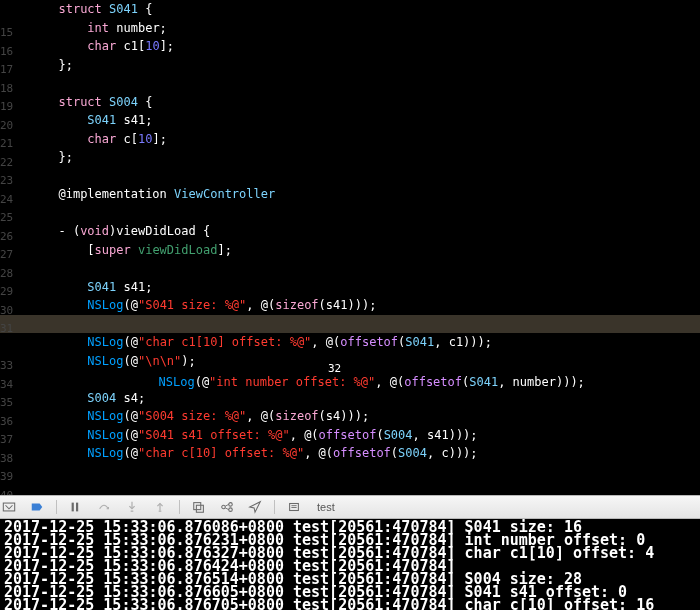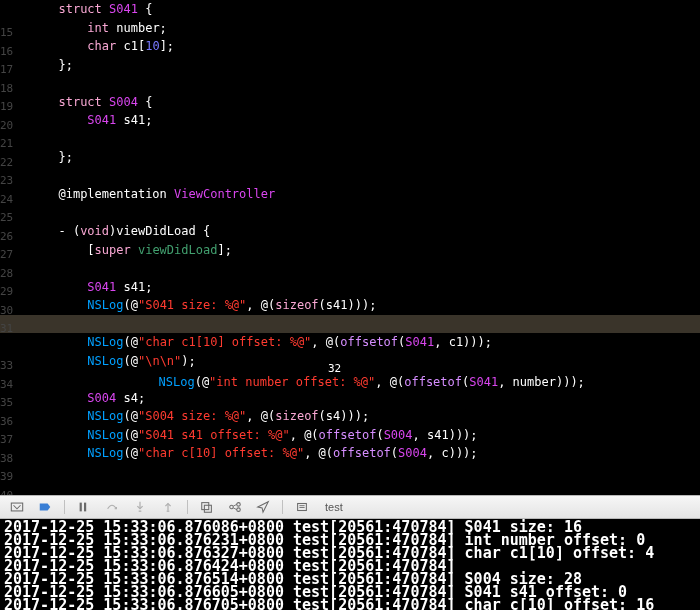--- a/index.html
+++ b/index.html
@@ -6,50 +6,50 @@
   body { width: 700px; height: 610px; background: #000; font-family: "Menlo", "Monaco", monospace; font-size: 12px; overflow: hidden; }
   
   .editor-area { background: #000; height: 495px; overflow: hidden; }
   .code-line { display: flex; height: 18.5px; align-items: center; white-space: pre; }
   .code-line.highlighted { background: #3a342a; flex-direction: column; }
   .gutter { width: 44px; text-align: left; padding-right: 12px; color: #444; font-size: 11px; margin-top: 47px; }
   .code-line.highlighted .gutter { color: #fff; }
   .code-content { flex: 1; color: #fff; }
   
   .tok-keyword { color: #f9a8d4; }
-  .tok-type { color: #d946ef; }
+  .tok-type { color: #7dd3fc; }
   .tok-str { color: #ff3b30; }
   .tok-func { color: #00a0ff; }
   .tok-macro { color: #d68eff; }
   .tok-num { color: #7a7aff; }
   .tok-at { color: #ffffff; }
   .tok-prop { color: #42a06f; }
   .tok-plain { color: #fff; }
   
-  .toolbar { height: 24px; background: linear-gradient(#f6f6f6,#e4e4e4); border-top: 1px solid #b8b8b8; border-bottom: 1px solid #b8b8b8; display: flex; align-items: center; gap: 10px; padding: 0 8px; }
+  .toolbar { height: 24px; background: linear-gradient(#f6f6f6,#e4e4e4); border-top: 1px solid #b8b8b8; border-bottom: 1px solid #b8b8b8; display: flex; align-items: center; gap: 10px; padding: 0 0; }
   .tb-btn { width: 18px; height: 18px; display: flex; align-items: center; justify-content: center; color: #6a6a6a; }
   .tb-btn svg { width: 14px; height: 14px; }
   .tb-sep { width: 1px; height: 14px; background: #c0c0c0; }
   .tb-label { color: #555; font-family: -apple-system, sans-serif; font-size: 11px; margin-left: 4px; }
   
   .console { background: #000; height: 91px; padding: 2px 4px; overflow: hidden; }
   .console-line { color: #fff; font-family: "Menlo","Monaco",monospace; font-size: 15px; line-height: 13px; white-space: pre; font-weight: bold; }
 </style>
 </head>
 <body>
 
 <div class="editor-area" id="editor">
     <div class="code-line"><div class="gutter">15</div><div class="code-content"><span class="tok-plain">  </span><span class="tok-keyword">struct</span><span class="tok-plain"> </span><span class="tok-type">S041</span><span class="tok-plain"> {</span></div></div>
     <div class="code-line"><div class="gutter">16</div><div class="code-content"><span class="tok-plain">      </span><span class="tok-keyword">int</span><span class="tok-plain"> number;</span></div></div>
     <div class="code-line"><div class="gutter">17</div><div class="code-content"><span class="tok-plain">      </span><span class="tok-keyword">char</span><span class="tok-plain"> c1[</span><span class="tok-num">10</span><span class="tok-plain">];</span></div></div>
     <div class="code-line"><div class="gutter">18</div><div class="code-content"><span class="tok-plain">  };</span></div></div>
     <div class="code-line"><div class="gutter">19</div><div class="code-content"></div></div>
     <div class="code-line"><div class="gutter">20</div><div class="code-content"><span class="tok-plain">  </span><span class="tok-keyword">struct</span><span class="tok-plain"> </span><span class="tok-type">S004</span><span class="tok-plain"> {</span></div></div>
     <div class="code-line"><div class="gutter">21</div><div class="code-content"><span class="tok-plain">      </span><span class="tok-type">S041</span><span class="tok-plain"> s41;</span></div></div>
-    <div class="code-line"><div class="gutter">22</div></div>
+    <div class="code-line"><div class="gutter">22</div><div class="code-content"><span class="tok-plain">      </span><span class="tok-keyword">char</span><span class="tok-plain"> c[</span><span class="tok-num">10</span><span class="tok-plain">];</span></div></div>
     <div class="code-line"><div class="gutter">23</div><div class="code-content"><span class="tok-plain">  };</span></div></div>
     <div class="code-line"><div class="gutter">24</div><div class="code-content"></div></div>
     <div class="code-line"><div class="gutter">25</div><div class="code-content"><span class="tok-plain">  </span><span class="tok-at">@implementation</span><span class="tok-plain"> </span><span class="tok-type">ViewController</span></div></div>
     <div class="code-line"><div class="gutter">26</div><div class="code-content"></div></div>
     <div class="code-line"><div class="gutter">27</div><div class="code-content"><span class="tok-plain">  - (</span><span class="tok-keyword">void</span><span class="tok-plain">)viewDidLoad {</span></div></div>
     <div class="code-line"><div class="gutter">28</div><div class="code-content"><span class="tok-plain">      [</span><span class="tok-keyword">super</span><span class="tok-plain"> </span><span class="tok-prop">viewDidLoad</span><span class="tok-plain">];</span></div></div>
     <div class="code-line"><div class="gutter">29</div><div class="code-content"></div></div>
     <div class="code-line"><div class="gutter">30</div><div class="code-content"><span class="tok-plain">      </span><span class="tok-type">S041</span><span class="tok-plain"> s41;</span></div></div>
     <div class="code-line"><div class="gutter">31</div><div class="code-content"><span class="tok-plain">      </span><span class="tok-func">NSLog</span><span class="tok-plain">(</span><span class="tok-at">@</span><span class="tok-str">"S041 size: %@"</span><span class="tok-plain">, </span><span class="tok-at">@</span><span class="tok-plain">(</span><span class="tok-keyword">sizeof</span><span class="tok-plain">(s41)));</span></div></div>
     <div class="code-line highlighted"><div class="gutter">32</div><div class="code-content"><span class="tok-plain">      </span><span class="tok-func">NSLog</span><span class="tok-plain">(</span><span class="tok-at">@</span><span class="tok-str">"int number offset: %@"</span><span class="tok-plain">, </span><span class="tok-at">@</span><span class="tok-plain">(</span><span class="tok-macro">offsetof</span><span class="tok-plain">(</span><span class="tok-type">S041</span><span class="tok-plain">, number)));</span></div></div>

